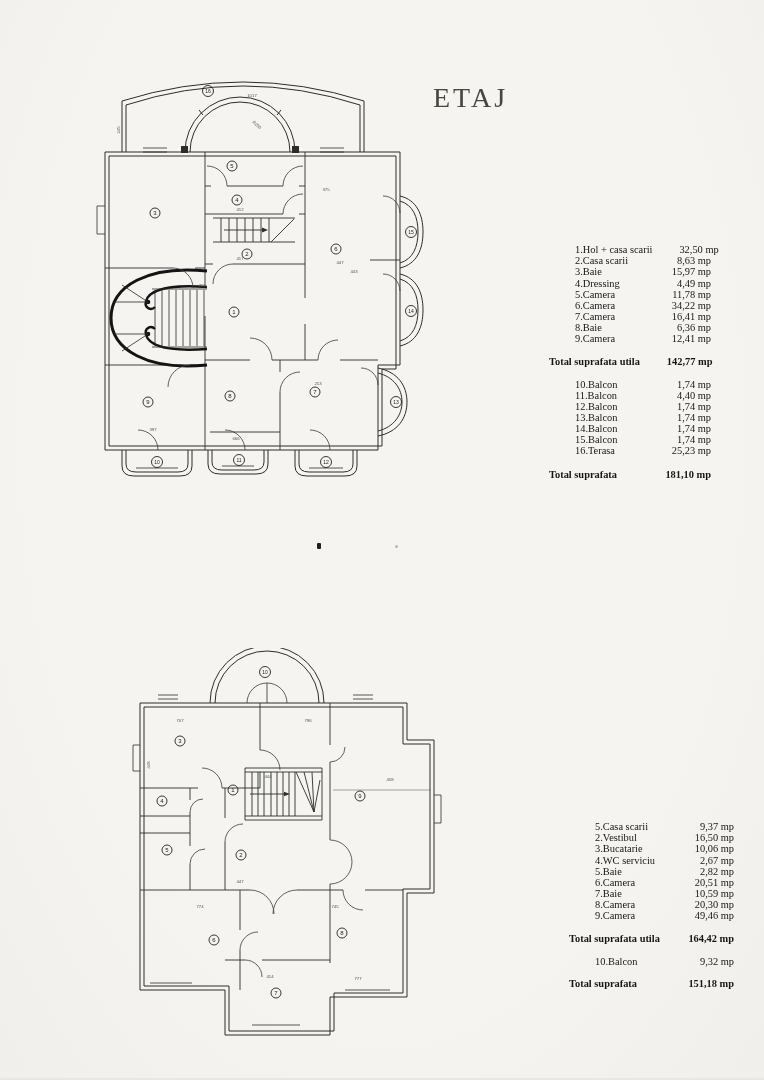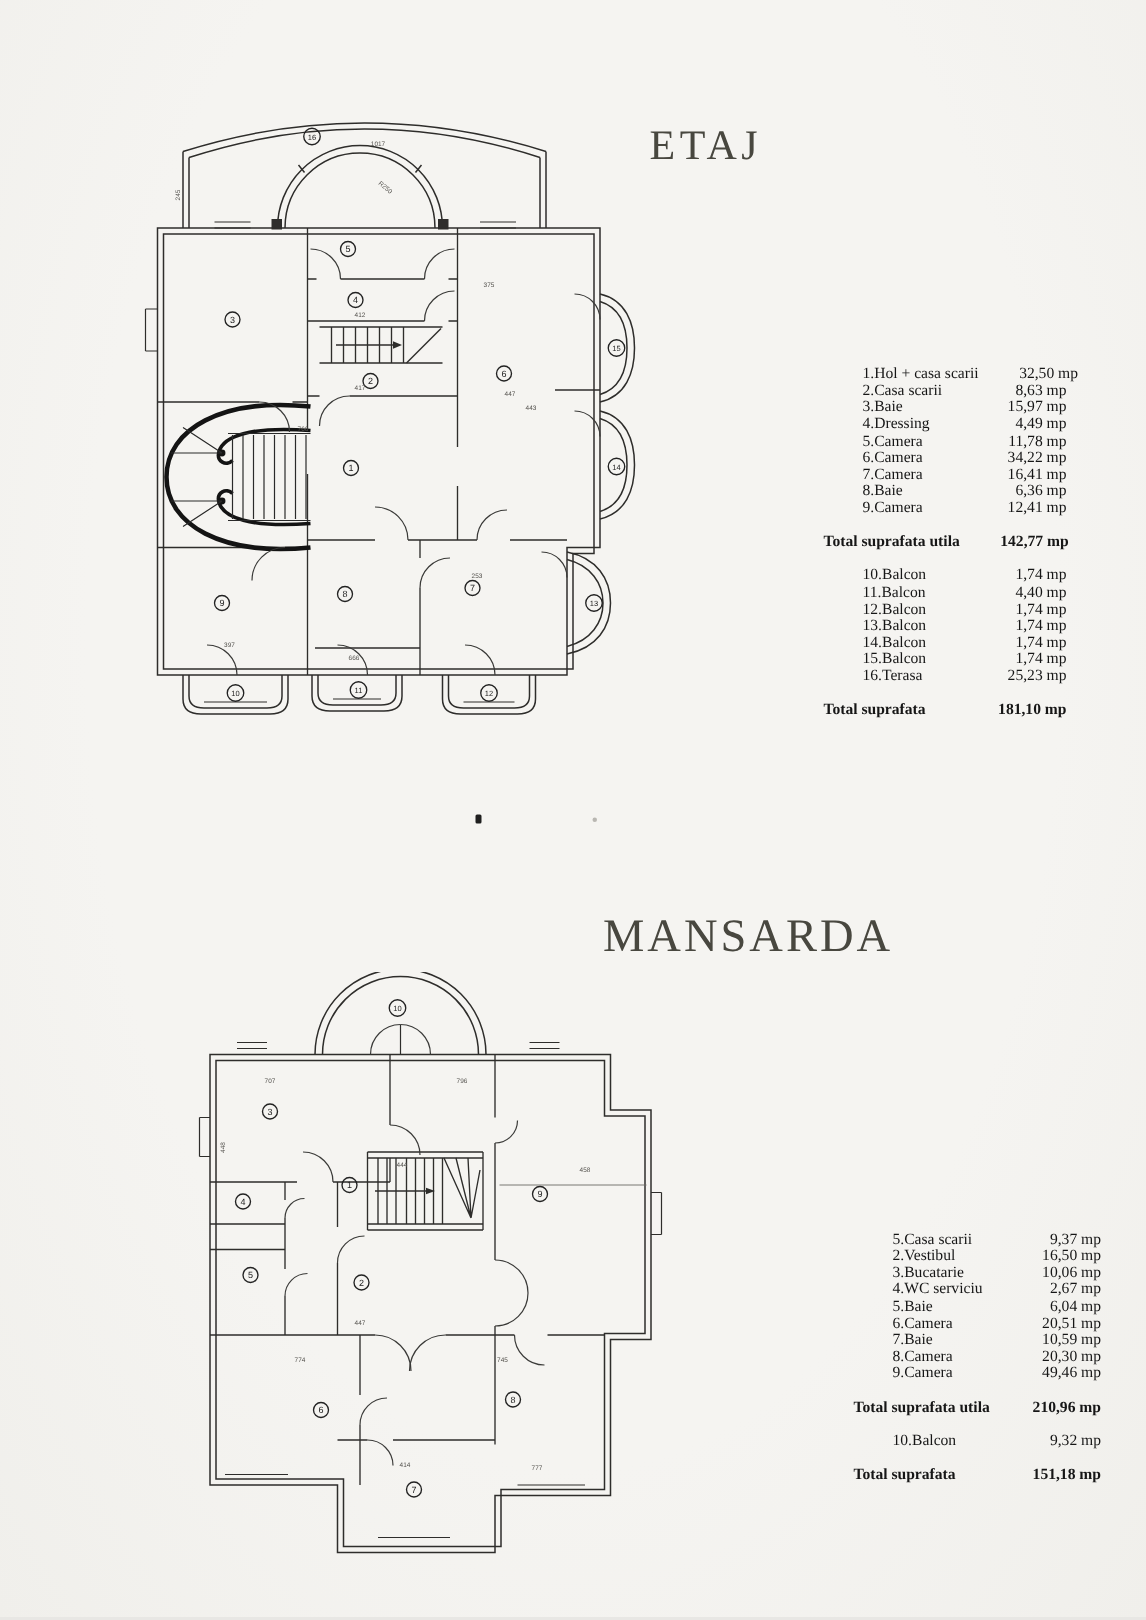--- a/index.html
+++ b/index.html
@@ -5,21 +5,21 @@
   html,body{margin:0;padding:0;background:#e8e7e4;}
   .page{position:relative;width:764px;height:1078px;margin:0 auto;overflow:hidden;
         background:radial-gradient(ellipse at 50% 40%, #f5f4f1 60%, #f0efeb 100%);}
   .title{position:absolute;font-family:"Liberation Serif","DejaVu Serif",serif;color:#48473f;}
   #etaj-title{left:433px;top:82px;font-size:28px;letter-spacing:3px;}
   #mansarda-title{left:402px;top:606px;font-size:31px;letter-spacing:2px;}
   .areas{position:absolute;width:162px;font-family:"Liberation Serif","DejaVu Serif",serif;
          font-size:10.4px;color:#161616;}
   #etaj-areas{left:549px;top:244px;}
   #mansarda-areas{left:569px;top:821px;width:165px;}
-  .row{display:flex;justify-content:space-between;align-items:center;height:11.15px;white-space:nowrap;}
+  .row{display:flex;justify-content:space-between;align-items:flex-end;height:11.15px;white-space:nowrap;}
   .row .lbl{padding-left:26px;}
   .row .val{text-align:right;margin-left:27px;}
   .row.total .lbl{padding-left:0;font-weight:bold;}
   .row.total .val{font-weight:bold;}
   .gap12{margin-top:12px;}
   .gap11{margin-top:11px;}
   svg.plan{position:absolute;}
   .speck{position:absolute;background:#1f1f1f;border-radius:1px;}
   .speck2{position:absolute;background:#b9b7b2;border-radius:50%;}
 </style>
@@ -272,21 +272,20 @@
     <div class="row">
         <span class="lbl">16.Terasa</span>
         <span class="val">25,23 mp</span>
       </div>
     <div class="row total gap12">
         <span class="lbl">Total suprafata</span>
         <span class="val">181,10 mp</span>
       </div>
   </div>
 
-  <div class="title" id="mansarda-title">MANSARDA</div>
 
   <svg class="plan" style="left:108px;top:648px" width="372" height="412" viewBox="108 648 372 412">
 
     <g stroke="#2e2d2b" fill="none" stroke-width="1">
 
       <path d="M210,703 A57,57 0 0 1 324,703"></path>
       <path d="M215,703 A52,52 0 0 1 319,703"></path>
       <path d="M267,683 V703" stroke-width="0.8"></path>
 
       <path d="M140,703 H407 V740 H434 V893 H407 V997 H330 V1035 H225 V990 H140 Z"></path>
@@ -410,41 +409,41 @@
     <div class="row">
         <span class="lbl">3.Bucatarie</span>
         <span class="val">10,06 mp</span>
       </div>
     <div class="row">
         <span class="lbl">4.WC serviciu</span>
         <span class="val">2,67 mp</span>
       </div>
     <div class="row">
         <span class="lbl">5.Baie</span>
-        <span class="val">6,04 mp</span>
+        <span class="val">2,82 mp</span>
       </div>
     <div class="row">
         <span class="lbl">6.Camera</span>
         <span class="val">20,51 mp</span>
       </div>
     <div class="row">
         <span class="lbl">7.Baie</span>
         <span class="val">10,59 mp</span>
       </div>
     <div class="row">
         <span class="lbl">8.Camera</span>
         <span class="val">20,30 mp</span>
       </div>
     <div class="row">
         <span class="lbl">9.Camera</span>
         <span class="val">49,46 mp</span>
       </div>
     <div class="row total gap12">
         <span class="lbl">Total suprafata utila</span>
-        <span class="val">210,96 mp</span>
+        <span class="val">164,42 mp</span>
       </div>
     <div class="row gap11">
         <span class="lbl">10.Balcon</span>
         <span class="val">9,32 mp</span>
       </div>
     <div class="row total gap11">
         <span class="lbl">Total suprafata</span>
         <span class="val">151,18 mp</span>
       </div>
   </div>

